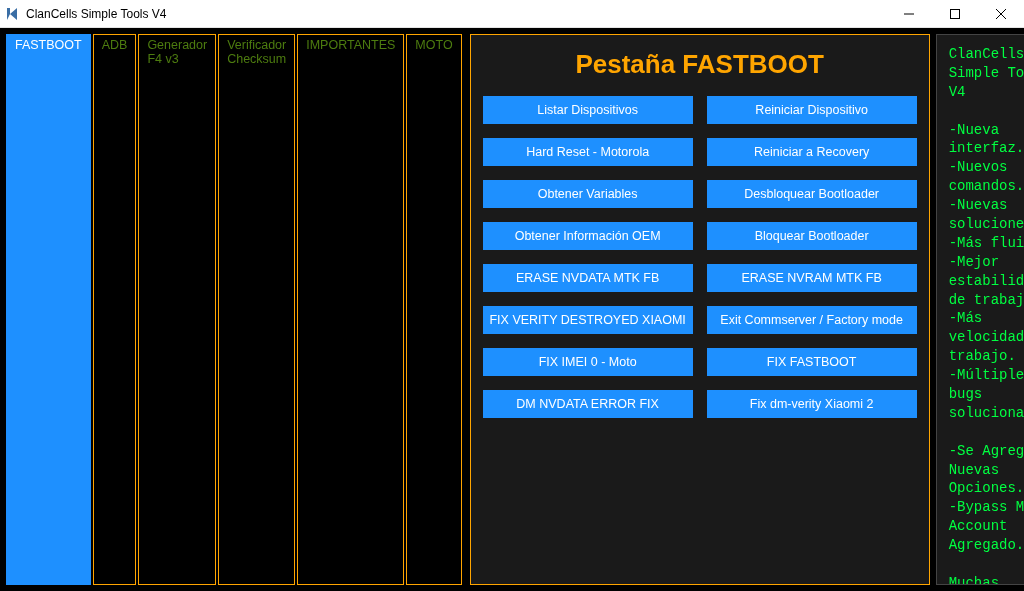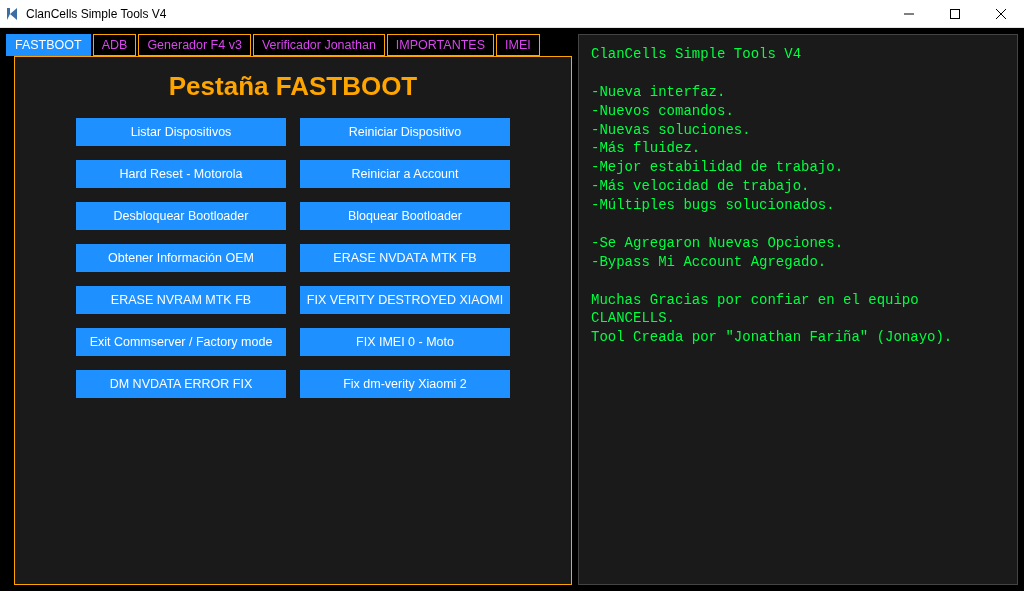--- a/index.html
+++ b/index.html
@@ -36,30 +36,30 @@
     border: none;
   }
   .win-btn svg { width: 10px; height: 10px; }
   .main {
     display: flex;
     height: calc(591px - 28px);
     background: #000000;
     padding: 6px;
     gap: 6px;
   }
-  .left-col { flex: 0 0 566px; display: flex; flex-direction: column; }
+  .left-col { flex: 0 0 566px; display: flex; flex-direction: row; }
   .right-col { flex: 1; display: flex; }
   .tab-strip {
     display: flex;
     gap: 2px;
     background: #000;
   }
   .tab {
     border: 1px solid #ffa500;
-    color: #d946ef;
+    color: #4d7c0f;
     background: #000;
     padding: 3px 8px;
     font-size: 12.5px;
     cursor: default;
     user-select: none;
   }
   .tab.active {
     background: #1e90ff;
     color: #ffffff;
     border-color: #1e90ff;
@@ -145,39 +145,41 @@
   </div>
 </div>
 
 <div class="main">
 
   <div class="left-col">
     <div class="tab-strip" id="tab-strip">
         <div class="tab active">FASTBOOT</div>
         <div class="tab">ADB</div>
         <div class="tab">Generador F4 v3</div>
-        <div class="tab">Verificador Jonathan</div>
+        <div class="tab">Verificador Checksum</div>
         <div class="tab">IMPORTANTES</div>
-        <div class="tab">IMEI</div>
+        <div class="tab">MOTO</div>
       </div>
     <div class="tab-panel">
       <div class="panel-title">Pestaña FASTBOOT</div>
       <div class="btn-grid" id="btn-grid">
           <div class="blue-btn">Listar Dispositivos</div>
           <div class="blue-btn">Reiniciar Dispositivo</div>
           <div class="blue-btn">Hard Reset - Motorola</div>
-          <div class="blue-btn">Reiniciar a Account</div>
+          <div class="blue-btn">Reiniciar a Recovery</div>
+          <div class="blue-btn">Obtener Variables</div>
           <div class="blue-btn">Desbloquear Bootloader</div>
+          <div class="blue-btn">Obtener Información OEM</div>
           <div class="blue-btn">Bloquear Bootloader</div>
-          <div class="blue-btn">Obtener Información OEM</div>
           <div class="blue-btn">ERASE NVDATA MTK FB</div>
           <div class="blue-btn">ERASE NVRAM MTK FB</div>
           <div class="blue-btn">FIX VERITY DESTROYED XIAOMI</div>
           <div class="blue-btn">Exit Commserver / Factory mode</div>
           <div class="blue-btn">FIX IMEI 0 - Moto</div>
+          <div class="blue-btn">FIX FASTBOOT</div>
           <div class="blue-btn">DM NVDATA ERROR FIX</div>
           <div class="blue-btn">Fix dm-verity Xiaomi 2</div>
           <div style="visibility: hidden;"></div>
         </div>
     </div>
   </div>
 
   <div class="right-col">
     <div class="console" id="console">ClanCells Simple Tools V4
 

